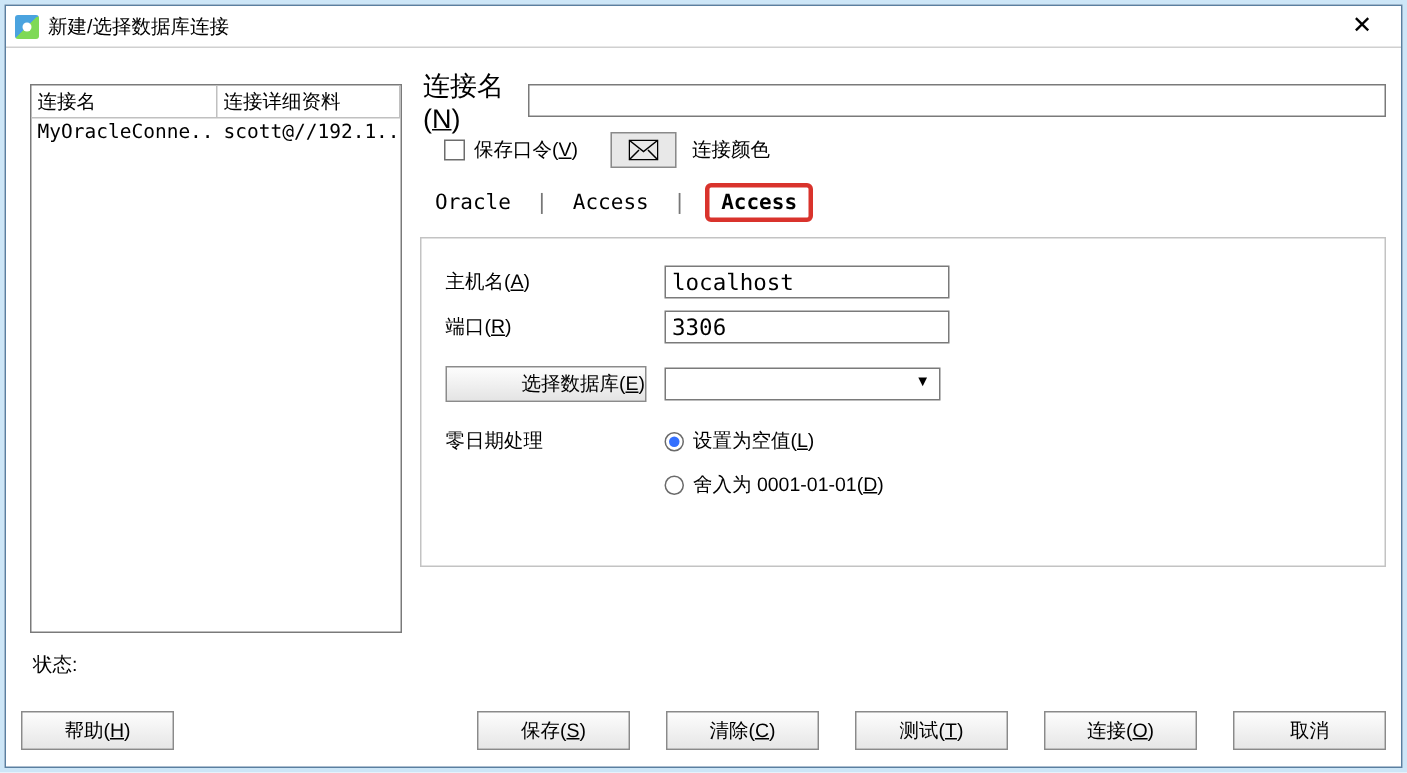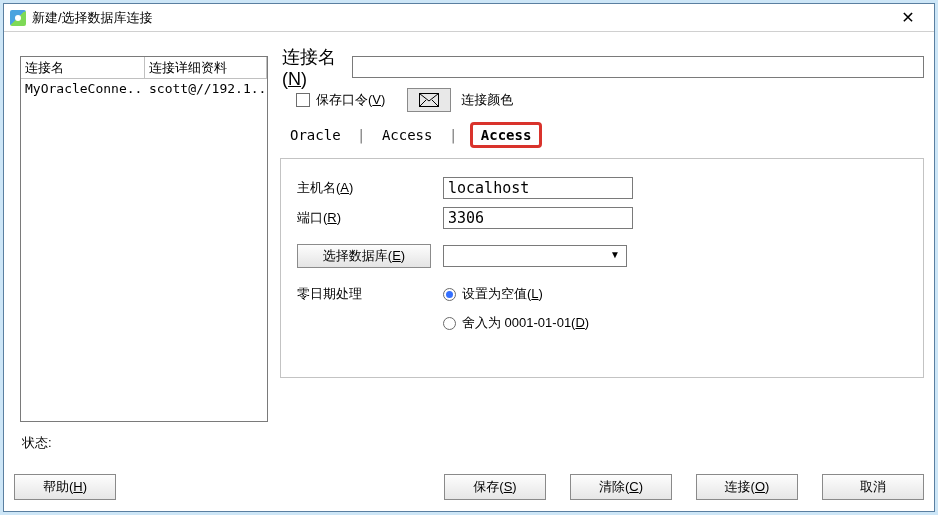--- a/index.html
+++ b/index.html
@@ -143,20 +143,21 @@
   border:1px solid #7a7a7a; background:#fff;
   padding:0 4px;
   font-family:"NSimSun","SimSun",monospace; font-size:15px;
 }
 .selbtn{
   width:134px; height:24px;
   border:1px solid #8b8b8b;
   background:linear-gradient(#fdfdfd,#e4e4e4);
   font-family:"SimSun",sans-serif; font-size:13px;
   cursor:default;
+  text-align:right;
 }
 .dropdown{
   width:184px; height:22px;
   border:1px solid #7a7a7a; background:#fff;
   position:relative;
 }
 .dropdown:after{
   content:"▼"; position:absolute; right:6px; top:3px;
   font-size:10px; color:#000;
 }
@@ -270,17 +271,18 @@
       </div>
 
     </div>
   </div>
 
   <div class="footer">
     <button class="btn wide">帮助(<u>H</u>)</button>
     <span class="spacer"></span>
     <button class="btn wide">保存(<u>S</u>)</button>
     <button class="btn wide">清除(<u>C</u>)</button>
+    <button class="btn wide">测试(<u>T</u>)</button>
     <button class="btn wide">连接(<u>O</u>)</button>
     <button class="btn wide">取消</button>
   </div>
 
 </div>
 
 </body></html>

